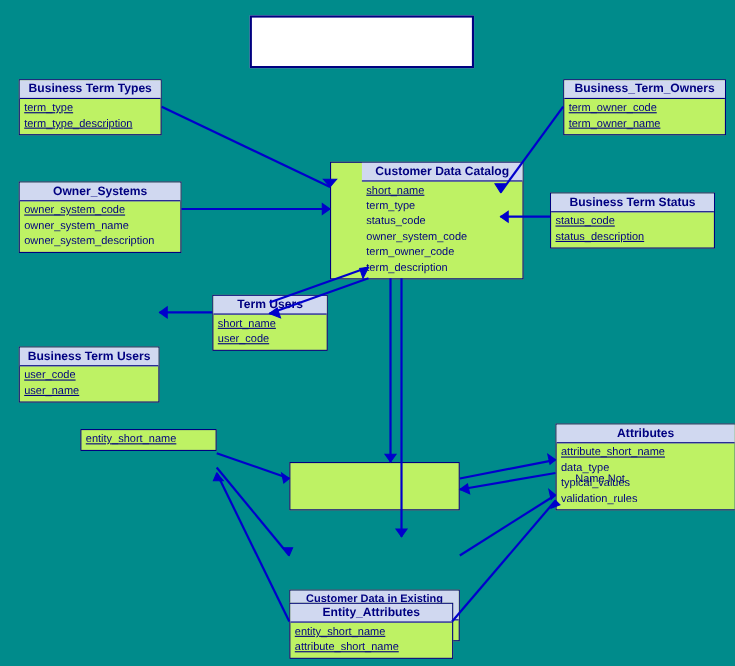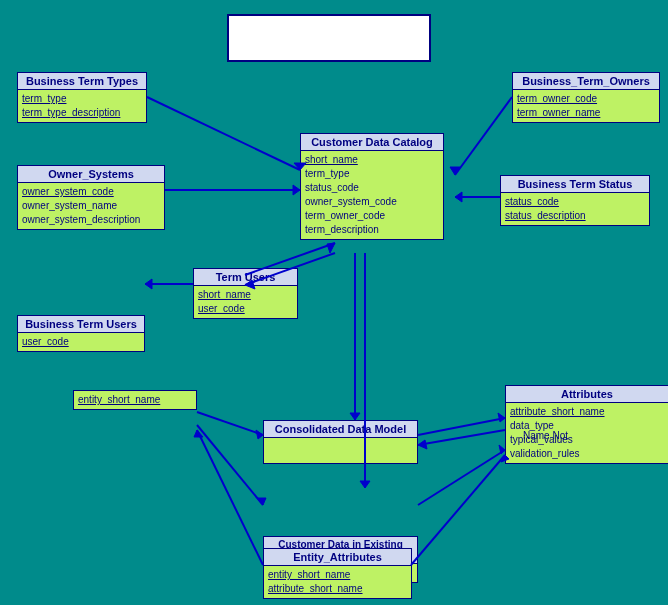--- a/index.html
+++ b/index.html
@@ -93,21 +93,21 @@
   </div>
 
   <div class="box" style="left:512px; top:72px; width:148px;">
     <div class="box-title">Business_Term_Owners</div>
     <div class="box-body">
       <div class="box-field">term_owner_code</div>
       <div class="box-field">term_owner_name</div>
     </div>
   </div>
 
-  <div class="box" style="left:300px; top:133px; width:144px;">
+  <div class="box" style="left:300px; top:147px; width:176px;padding-left:28px;">
     <div class="box-title">Customer Data Catalog</div>
     <div class="box-body">
       <div class="box-field">short_name</div>
       <div class="box-field-normal">term_type</div>
       <div class="box-field-normal">status_code</div>
       <div class="box-field-normal">owner_system_code</div>
       <div class="box-field-normal">term_owner_code</div>
       <div class="box-field-normal">term_description</div>
     </div>
   </div>
@@ -126,39 +126,39 @@
     <div class="box-body">
       <div class="box-field">status_code</div>
       <div class="box-field">status_description</div>
     </div>
   </div>
 
   <div class="box" style="left:17px; top:268px; width:128px;margin-top:47px;">
     <div class="box-title">Business Term Users</div>
     <div class="box-body">
       <div class="box-field">user_code</div>
+      <div class="box-field">user_name</div>
     </div>
   </div>
 
   <div class="box" style="left:193px; top:268px; width:105px;">
     <div class="box-title">Term Users</div>
     <div class="box-body">
       <div class="box-field">short_name</div>
       <div class="box-field">user_code</div>
     </div>
   </div>
 
   <div class="box" style="left:73px; top:390px; width:124px;">
     <div class="box-body">
       <div class="box-field">entity_short_name</div>
     </div>
   </div>
 
   <div class="box" style="left:263px; top:420px; width:155px; min-height:44px;">
-    <div class="box-title">Consolidated Data Model</div>
     <div class="box-body" style="height:22px;"></div>
   </div>
 
   <div class="box" style="left:505px; top:385px; width:164px;">
     <div class="box-title">Attributes</div>
     <div class="box-body">
       <div class="box-field">attribute_short_name</div>
       <div class="box-field-normal">data_type</div>
       <div class="box-field-normal">typical_values</div>
       <div class="box-field-normal">validation_rules</div>

